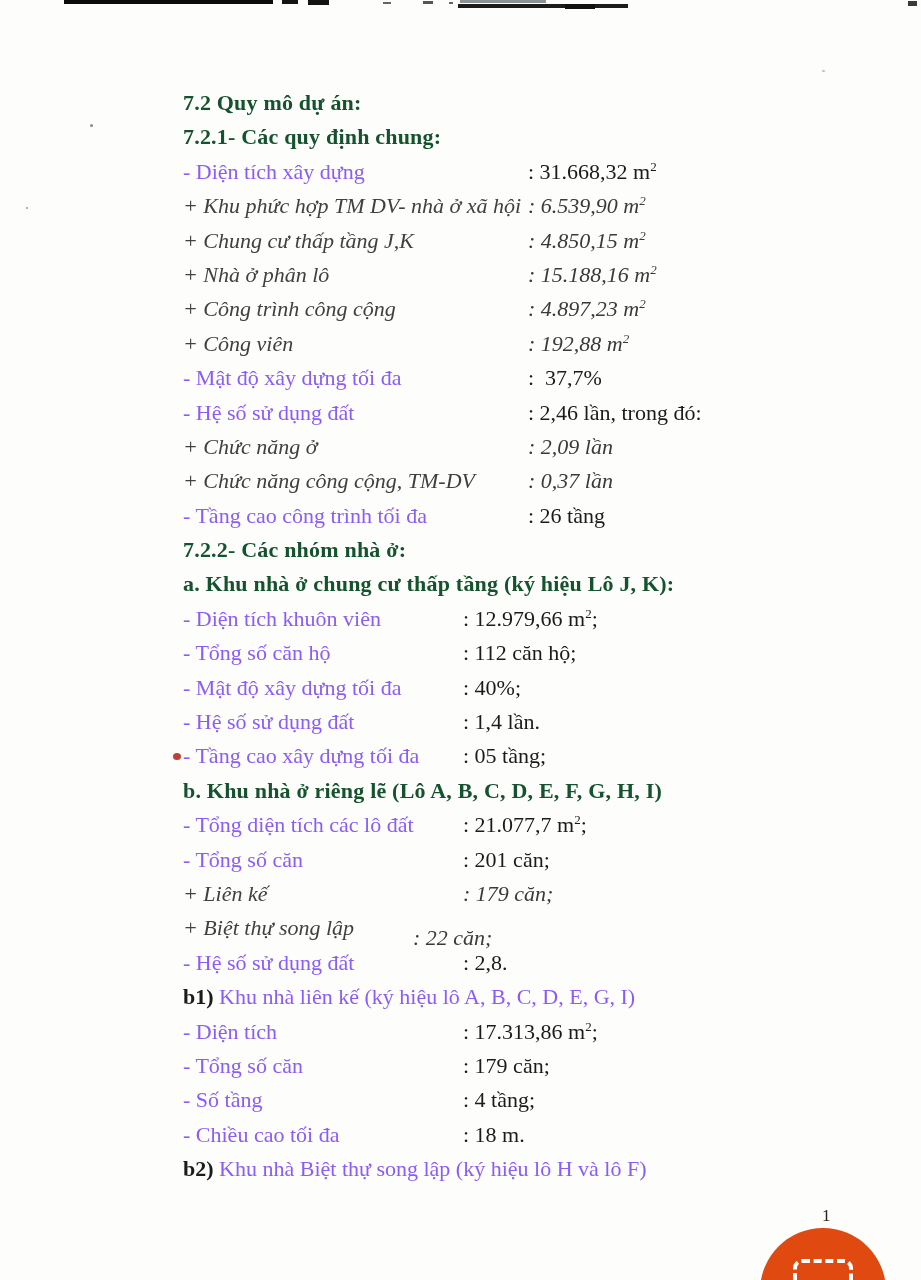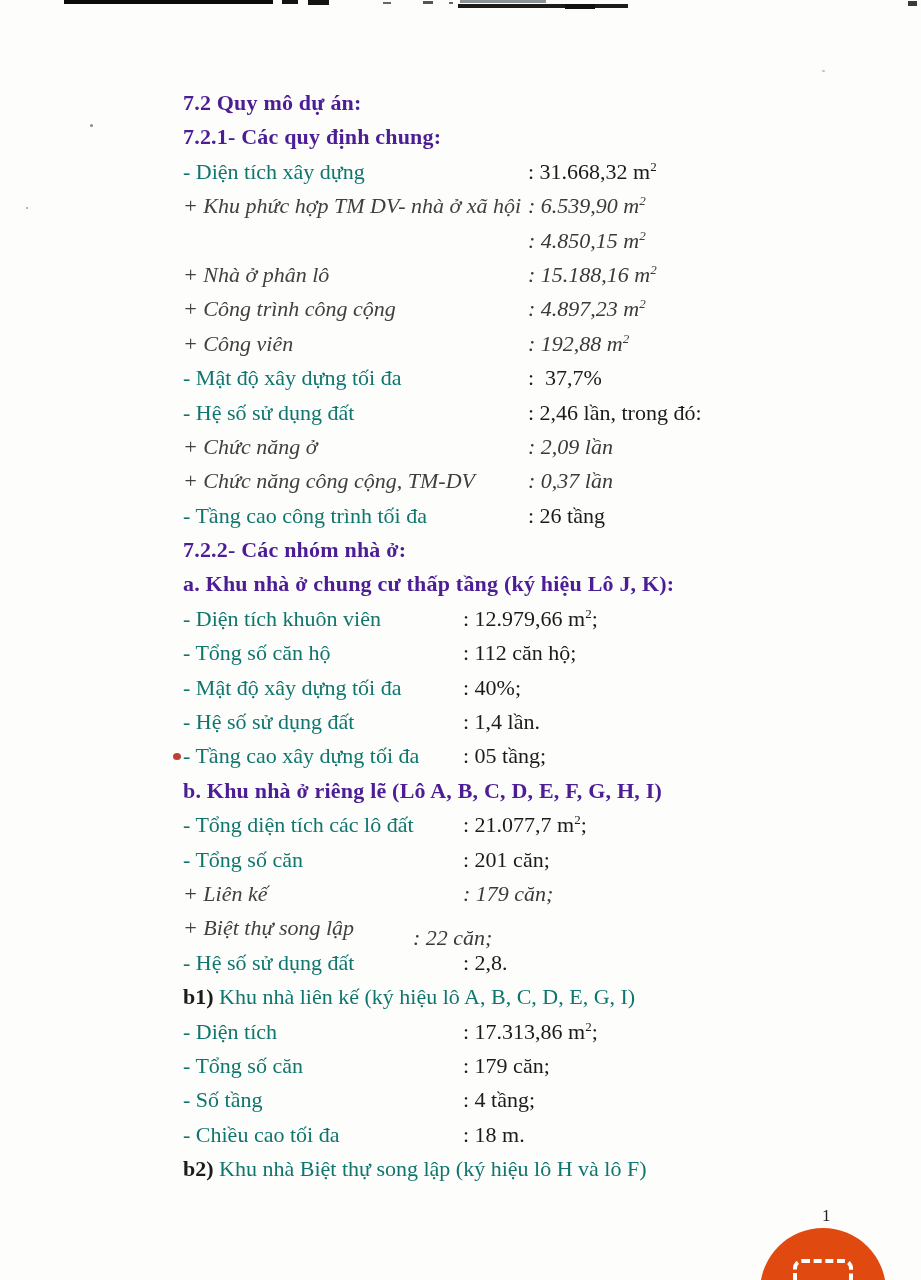--- a/index.html
+++ b/index.html
@@ -18,22 +18,22 @@
   .doc{
     position:absolute;left:183px;top:86px;width:710px;
     font-size:22px;
   }
   .row{
     position:relative;
     height:34.4px;line-height:34.4px;
     white-space:pre;
   }
   .row .pre{font-weight:bold;}
-  .row .lbl{color:#0f766e;}
-  .row.h .lbl{font-weight:bold;color:#4c1d95;letter-spacing:.2px;}
+  .row .lbl{color:#8b5cf6;}
+  .row.h .lbl{font-weight:bold;color:#14532d;letter-spacing:.2px;}
   .row.it{font-style:italic;color:#3a3a3a;}
   .row.it .lbl{color:#404040;}
   .val{
     position:absolute;top:0;white-space:pre;
   }
   .vx1 .val{left:345px;}
   .vx2 .val{left:280px;}
   .vx3 .val{left:230px;margin-top:10px;}
   .val sup{font-size:13px;line-height:0;vertical-align:8px;}
   .mk{position:absolute;background:#bf4136;border-radius:50%;}
@@ -78,21 +78,21 @@
   <div class="speck" style="left:26px;top:207px;width:2px;height:2px;background:#9a9a9a;"></div>
   <div class="speck" style="left:822px;top:70px;width:3px;height:2px;background:#bdbdbd;"></div>
 
   <div class="doc">
 
     <div class="row h"><span class="lbl">7.2 Quy mô dự án:</span></div>
     <div class="row h"><span class="lbl">7.2.1- Các quy định chung:</span></div>
 
     <div class="row vx1"><span class="lbl">- Diện tích xây dựng</span><span class="val"><span>: 31.668,32 m</span><sup>2</sup><span></span></span></div>
     <div class="row vx1 it"><span class="lbl">+ Khu phức hợp TM DV- nhà ở xã hội</span><span class="val"><span>: 6.539,90 m</span><sup>2</sup><span></span></span></div>
-    <div class="row vx1 it"><span class="val"><span>: 4.850,15 m</span><sup>2</sup><span></span></span></div>
+    <div class="row vx1 it"><span class="lbl">+ Chung cư thấp tầng J,K</span><span class="val"><span>: 4.850,15 m</span><sup>2</sup><span></span></span></div>
     <div class="row vx1 it"><span class="lbl">+ Nhà ở phân lô</span><span class="val"><span>: 15.188,16 m</span><sup>2</sup><span></span></span></div>
     <div class="row vx1 it"><span class="lbl">+ Công trình công cộng</span><span class="val"><span>: 4.897,23 m</span><sup>2</sup><span></span></span></div>
     <div class="row vx1 it"><span class="lbl">+ Công viên</span><span class="val"><span>: 192,88 m</span><sup>2</sup><span></span></span></div>
     <div class="row vx1"><span class="lbl">- Mật độ xây dựng tối đa</span><span class="val"><span>:  37,7%</span><sup></sup><span></span></span></div>
     <div class="row vx1"><span class="lbl">- Hệ số sử dụng đất</span><span class="val"><span>: 2,46 lần, trong đó:</span><sup></sup><span></span></span></div>
     <div class="row vx1 it"><span class="lbl">+ Chức năng ở</span><span class="val"><span>: 2,09 lần</span><sup></sup><span></span></span></div>
     <div class="row vx1 it"><span class="lbl">+ Chức năng công cộng, TM-DV</span><span class="val"><span>: 0,37 lần</span><sup></sup><span></span></span></div>
     <div class="row vx1"><span class="lbl">- Tầng cao công trình tối đa</span><span class="val"><span>: 26 tầng</span><sup></sup><span></span></span></div>
 
     <div class="row h"><span class="lbl">7.2.2- Các nhóm nhà ở:</span></div>

